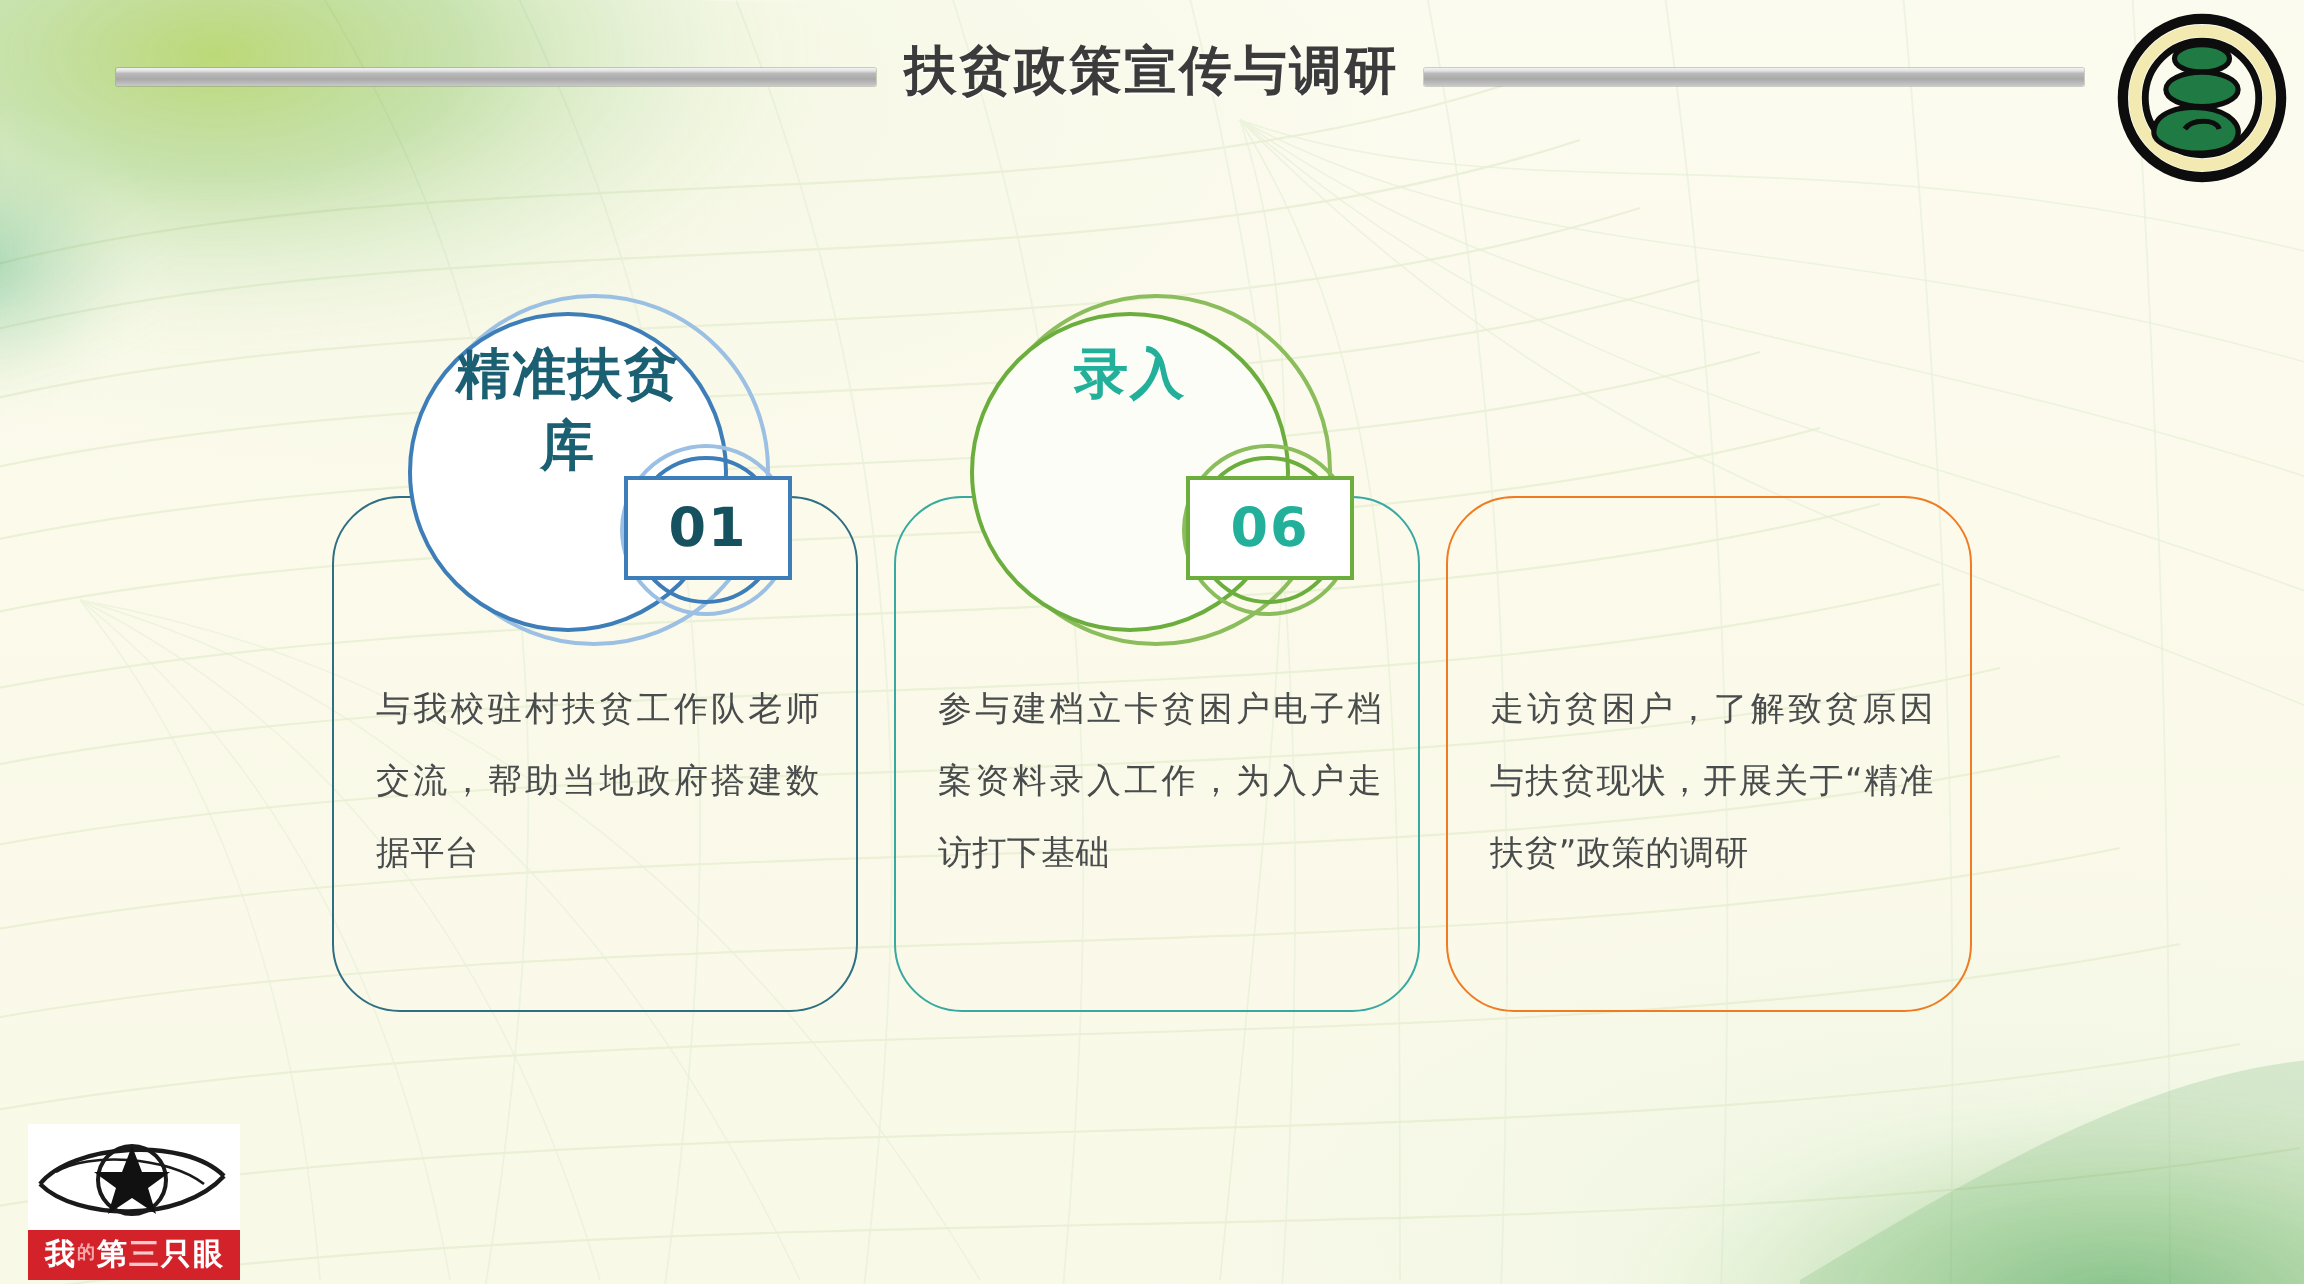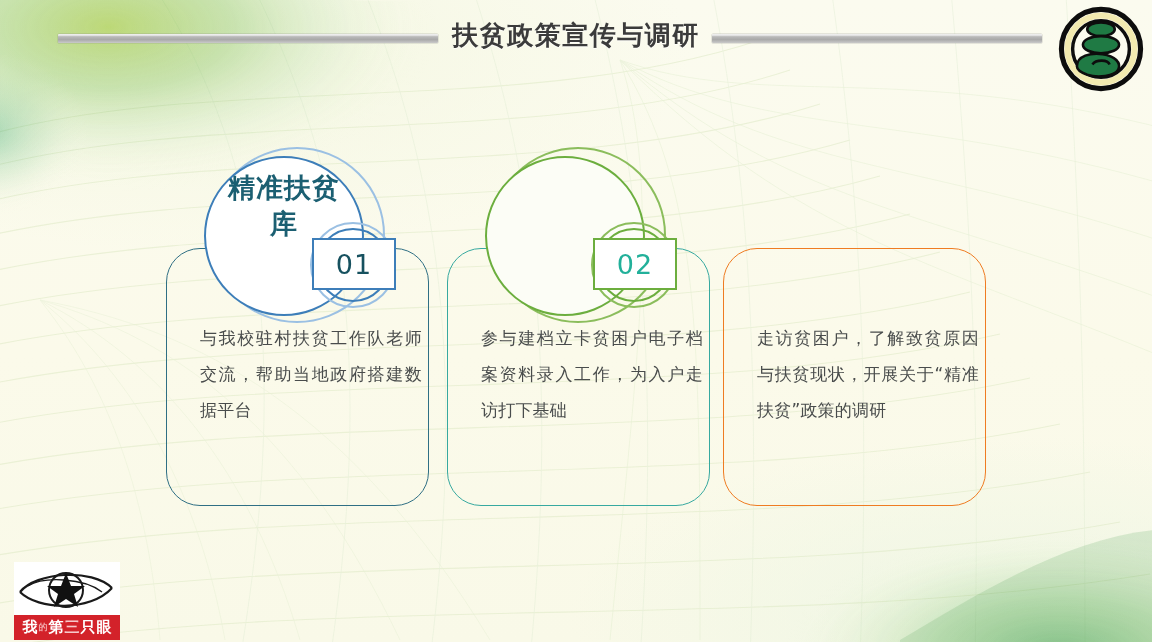--- a/index.html
+++ b/index.html
@@ -100,31 +100,30 @@
     width: 263px;
     height: 258px;
     border: 1.4px solid var(--body-border);
     border-radius: 34px;
     box-sizing: border-box;
     background: transparent;
   }
 
   .card-text {
     position: absolute;
-    top: 180px;
+    top: 197px;
     left: 22px;
     width: 222px;
     font-family: "DejaVu Sans", "Liberation Sans", sans-serif;
     font-size: 17px;
     line-height: 36px;
     color: #494c4c;
     letter-spacing: .2px;
     text-align: justify;
     text-align-last: left;
-    margin-left: 12px;
   }
 
   
   .circle-wrap {
     position: absolute;
     top: 0;
     left: 36px;
     width: 190px;
     height: 190px;
   }
@@ -181,21 +180,21 @@
     width: 84px;
     height: 52px;
     box-sizing: border-box;
     background: #ffffff;
     border: 2px solid var(--badge-border);
     display: flex;
     align-items: center;
     justify-content: center;
     font-family: "DejaVu Sans", "Liberation Sans", sans-serif;
     font-size: 27px;
-    font-weight: normal;
+    font-weight: bold;
     color: var(--badge-color);
     letter-spacing: 1px;
   }
 
   
   .watermark {
     position: absolute;
     left: 14px;
     bottom: 2px;
     width: 106px;
@@ -345,22 +344,23 @@
 
     <div class="card card-2" style="--ring-outer:#8bbd5c; --ring-inner:#6cae3e; --circle-fill:#fcfdf6; --label-color:#22b09a; --badge-border:#6cae3e; --badge-color:#22b09a; --body-border:#37a9a0;">
       <div class="card-body"></div>
       <div class="card-text">参与建档立卡贫困户电子档案资料录入工作，为入户走访打下基础</div>
       <div class="circle-wrap">
         <div class="ring-outer"></div>
         <div class="ring-inner"></div>
         <div class="ring-small-outer"></div>
         <div class="ring-small-inner"></div>
         <div class="circle-label">
+          <div>录入</div>
         </div>
-        <div class="badge">02</div>
+        <div class="badge">06</div>
       </div>
     </div>
 
     <div class="card card-3" style="--ring-outer:#f9c72e; --ring-inner:#fbc520; --circle-fill:#fdfdf4; --label-color:#f4701a; --badge-border:#f9c72e; --badge-color:#f4701a; --body-border:#ef7c22;">
       <div class="card-body"></div>
       <div class="card-text">走访贫困户，了解致贫原因与扶贫现状，开展关于“精准扶贫”政策的调研</div>
     </div>
 
   </div>
 

